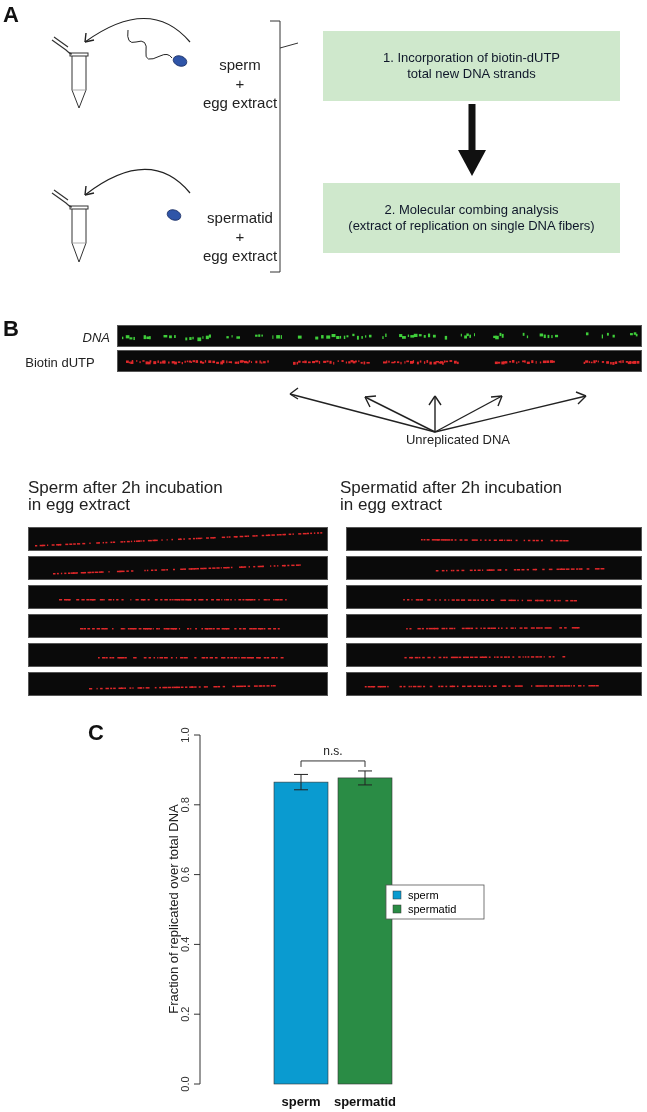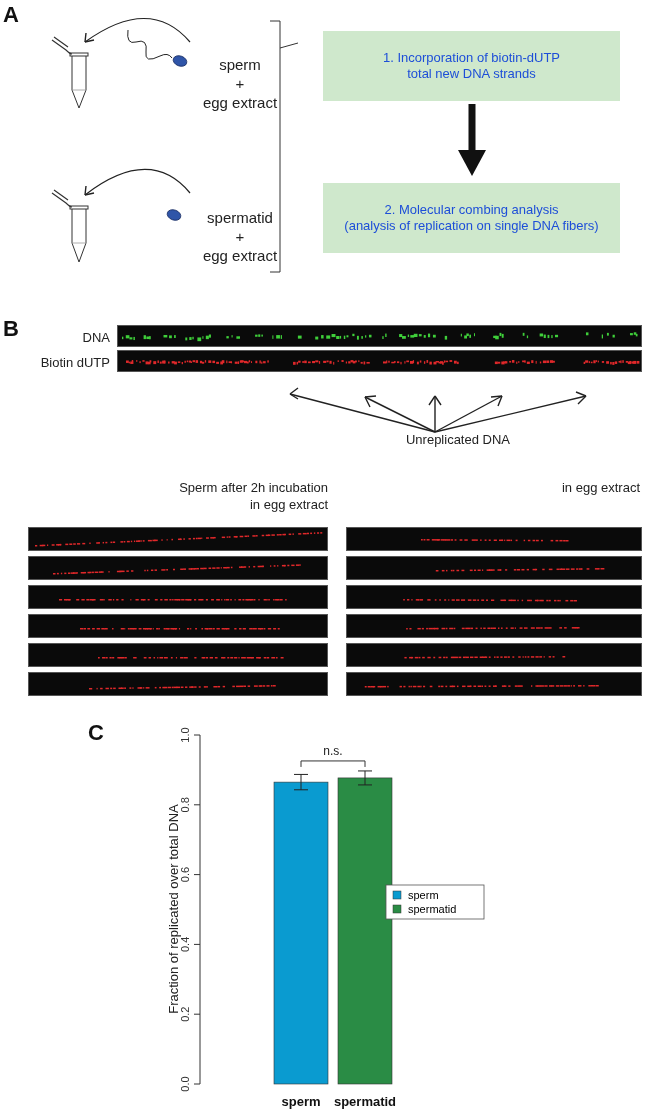--- a/index.html
+++ b/index.html
@@ -2,23 +2,23 @@
 <html><head>
 <meta charset="utf-8">
 <style>
   html, body { margin: 0; padding: 0; background: #ffffff; }
   body { width: 647px; height: 1112px; position: relative; overflow: hidden;
          font-family: "Liberation Sans", sans-serif; color: #222; }
   .abs { position: absolute; }
   .panel-letter { font-weight: bold; font-size: 22px; color: #111; }
   .lbl { font-size: 15px; color: #222; text-align: center; line-height: 19px; }
   .step-box { background: #cfe8cc; text-align: center; font-size: 13px; line-height: 16px;
-              display: flex; align-items: center; justify-content: center; color: #1d4ed8; }
+              display: flex; align-items: center; justify-content: center; color: #0f172a; }
   .strip { background: #0a0a0a; border: 1px solid #555; box-sizing: border-box; overflow: hidden; }
-  .caption { font-size: 13px; text-align: right; line-height: 17px; }
+  .caption { font-size: 17px; text-align: left; line-height: 17px; }
   .fiber-panel .strip { position: absolute; left: 0; width: 100%; height: 24px; }
   svg text { font-family: "Liberation Sans", sans-serif; }
 </style>
 </head>
 <body>
 
 <div class="abs panel-letter" style="left:3px; top:2px;">A</div>
 
 <svg class="abs" style="left:0; top:0;" width="320" height="290" viewBox="0 0 320 290">
 
@@ -75,28 +75,28 @@
 </div>
 
 <svg class="abs" style="left:458px; top:104px;" width="28" height="72" viewBox="0 0 28 72">
   <rect x="10.5" y="0" width="7" height="48" fill="#111"></rect>
   <polygon points="0,46 28,46 14,72" fill="#111"></polygon>
 </svg>
 
 <div class="abs step-box" style="left:323px; top:183px; width:297px; height:70px;">
   <div>
     <div>2. Molecular combing analysis</div>
-    <div>(analysis of replication on single DNA fibers)</div>
+    <div>(extract of replication on single DNA fibers)</div>
   </div>
 </div>
 
 <div class="abs panel-letter" style="left:3px; top:316px;">B</div>
 
-<div class="abs" style="left:40px; top:330px; width:70px; text-align:right; font-size:13px;">DNA</div>
-<div class="abs" style="left:10px; top:355px; width:100px; text-align:right; font-size:13px;">Biotin dUTP</div>
+<div class="abs" style="left:40px; top:330px; width:70px; text-align:right; font-size:13px;font-style:italic;">DNA</div>
+<div class="abs" style="left:10px; top:355px; width:100px; text-align:center; font-size:13px;">Biotin dUTP</div>
 
 <div class="abs strip" style="left:117px; top:325px; width:525px; height:22px;">
   <svg id="dna-strip-svg" width="525" height="22">
       <rect x="4" y="10.65929190408357" width="1.3464248971193415" height="2.48795438957476" fill="#3fcf3a"></rect>
       <rect x="7.77283950617284" y="9.190830563469452" width="3.636612654320988" height="3.178840877914952" fill="#3fcf3a"></rect>
       <rect x="11.416135116598081" y="11.27790054210193" width="2.9723251028806583" height="2.153163580246914" fill="#3fcf3a"></rect>
       <rect x="15.410339506172841" y="10.92698925688509" width="1.4739326131687243" height="3.120799039780521" fill="#3fcf3a"></rect>
       <rect x="25.616572359396436" y="9.21450632122507" width="2.3326774691358025" height="3.9114026063100136" fill="#3fcf3a"></rect>
       <rect x="28.373139574759946" y="10.487247596153846" width="3.0156121399176956" height="2.5616512345679014" fill="#3fcf3a"></rect>
       <rect x="31.054689643347054" y="10.1577982055239" width="1.697775205761317" height="3.0941015089163235" fill="#3fcf3a"></rect>
@@ -329,20 +329,21 @@
     <path d="M306 24 L296 20 M306 24 L298 32"></path>
   </g>
 </svg>
 <div class="abs" style="left:360px; top:432px; width:150px; text-align:right; font-size:13px;">Unreplicated DNA</div>
 
 <div class="abs caption" style="left:28px; top:479px; width:300px;">
   <div>Sperm after 2h incubation</div>
   <div>in egg extract</div>
 </div>
 <div class="abs caption" style="left:340px; top:479px; width:300px;">
+  <div>Spermatid after 2h incubation</div>
   <div>in egg extract</div>
 </div>
 
 <div class="abs fiber-panel" id="sperm-fibers" style="left:28px; top:527px; width:300px; height:170px;">
     <div class="strip" style="top: 0px;"><svg width="300" height="24">
         <rect x="6" y="17" width="2.232960390946502" height="1.5" fill="#e0282a"></rect>
         <rect x="10.67827160493827" y="16.788828017832646" width="3.6626286008230453" height="1.5" fill="#e0282a"></rect>
         <rect x="13.369367283950616" y="16.66735494898834" width="2.9186856995884773" height="1.5" fill="#e0282a"></rect>
         <rect x="17.964953703703703" y="16.45991528420782" width="1.2511316872427984" height="1.5" fill="#e0282a"></rect>
         <rect x="22.656697530864196" y="16.24813518089849" width="2.9099665637860084" height="1.5" fill="#e0282a"></rect>

